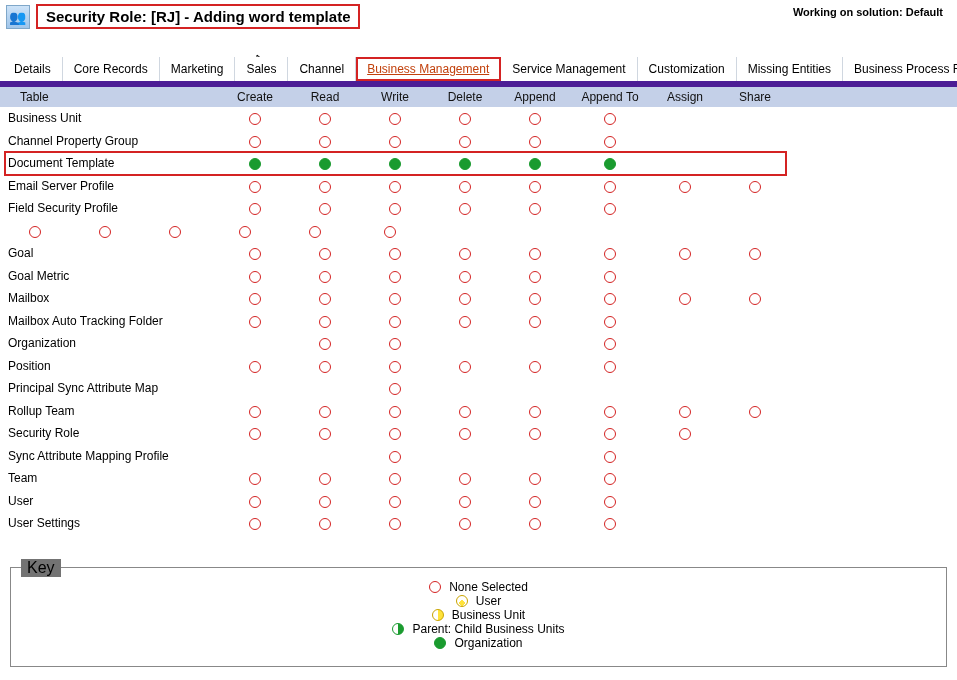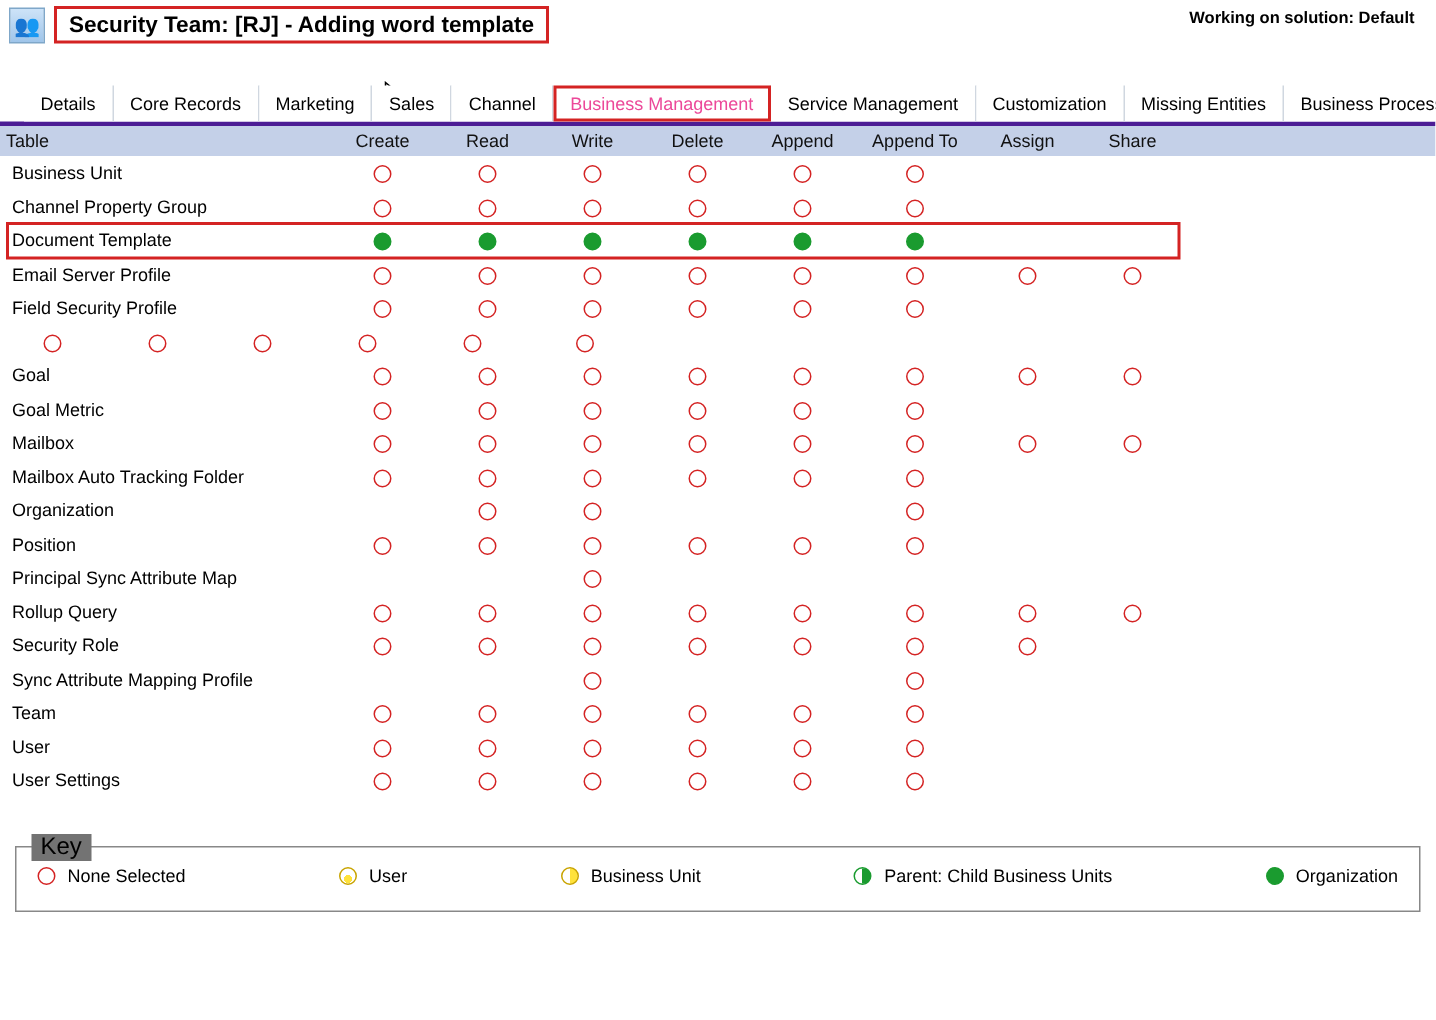--- a/index.html
+++ b/index.html
@@ -38,50 +38,51 @@
     padding-right:8px;
     padding-top:2px;
   }
   .cursor {
     position:absolute;
     left:256px; top:54px;
     pointer-events:none;
   }
   .tabs {
     display:flex;
-    border-bottom:3px solid #4c1d95;
+    border-bottom:6px solid #4c1d95;
     margin-top:28px;
-    padding-left:16px;
+    padding-left:3px;
   }
   .tab {
     padding:5px 11px;
     font-size:12px;
     border-right:1px solid #d0d7e0;
     background:#fff;
     cursor:pointer;
     white-space:nowrap;
     position:relative;
   }
   .tab.active {
-    color:#ec4899;
+    color:#c2410c;
+    text-decoration:underline;
   }
   .tab.highlight {
     outline:2px solid #d42323;
     outline-offset:-2px;
     z-index:2;
   }
   .tab:last-child { border-right:none; }
   .col-header {
     display:flex;
     background:#c4d0e8;
     font-size:12px;
     padding:3px 0;
     color:#111;
   }
-  .col-header .col.first { padding-left:4px; }
+  .col-header .col.first { padding-left:20px; }
   .col { text-align:center; }
   .col.first { width:220px; text-align:left; }
   .col.c { width:70px; }
   .col.wide { width:80px; }
   .grid {
     position:relative;
     padding-bottom:2px;
   }
   .row {
     display:flex;
@@ -139,30 +140,30 @@
     position:relative;
     font-size:12px;
   }
   .key-label {
     position:absolute;
     top:-9px; left:10px;
     background:#737373;
     padding:0 6px;
     font-size:16px;
   }
-  .key-items { display:flex; justify-content:space-between; align-items:center; }
+  .key-items { display:flex; justify-content:space-between; align-items:center;flex-direction:column; }
   .key-item { display:flex; align-items:center; gap:8px; }
 </style>
 </head>
 <body>
 
 <div class="header">
   <div class="header-left">
     <div class="app-icon">👥</div>
-    <div class="title-box">Security Team: [RJ] - Adding word template</div>
+    <div class="title-box">Security Role: [RJ] - Adding word template</div>
   </div>
   <div class="working-on">Working on solution: Default</div>
 </div>
 
 <svg class="cursor" width="18" height="20">
   <path d="M1 1 L1 15 L5 12 L8 18 L11 17 L8 11 L13 11 Z" fill="#fff" stroke="#000" stroke-width="1"></path>
 </svg>
 
 <div class="tabs" id="tabs">
     <div class="tab">Details</div>
@@ -326,21 +327,21 @@
       <div class="cell"></div>
       <div class="cell"></div>
       <div class="cell"><span class="priv-circle priv-none"></span></div>
       <div class="cell"></div>
       <div class="cell"></div>
       <div class="cell wide"></div>
       <div class="cell"></div>
       <div class="cell"></div>
     </div>
     <div class="row">
-      <div class="lbl">Rollup Query</div>
+      <div class="lbl">Rollup Team</div>
       <div class="cell"><span class="priv-circle priv-none"></span></div>
       <div class="cell"><span class="priv-circle priv-none"></span></div>
       <div class="cell"><span class="priv-circle priv-none"></span></div>
       <div class="cell"><span class="priv-circle priv-none"></span></div>
       <div class="cell"><span class="priv-circle priv-none"></span></div>
       <div class="cell wide"><span class="priv-circle priv-none"></span></div>
       <div class="cell"><span class="priv-circle priv-none"></span></div>
       <div class="cell"><span class="priv-circle priv-none"></span></div>
     </div>
     <div class="row">

